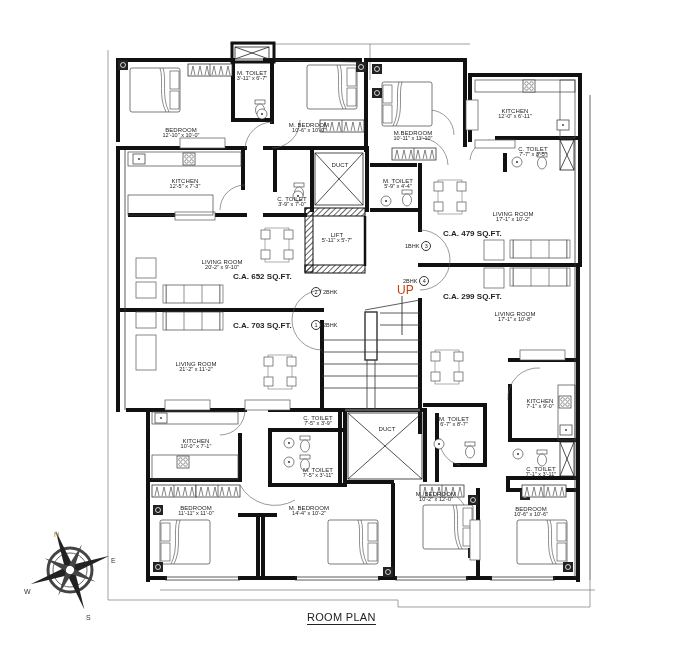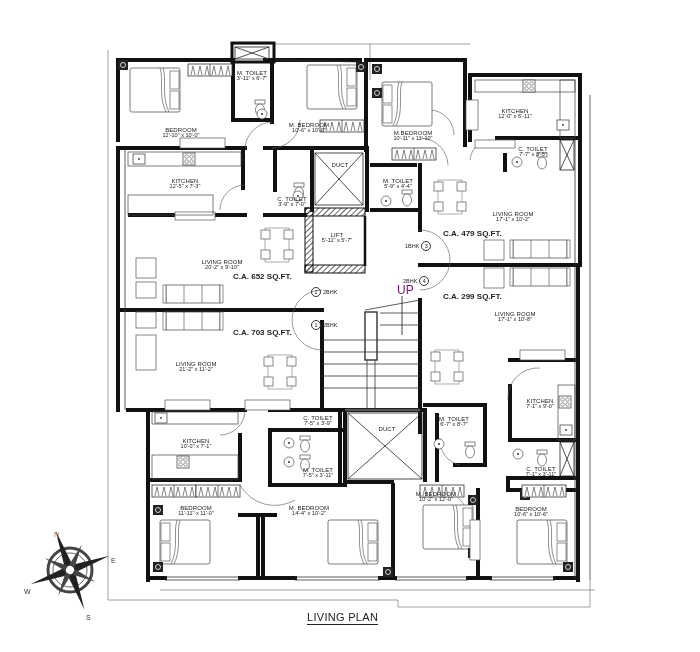--- a/index.html
+++ b/index.html
@@ -4,21 +4,21 @@
 <style>
   html, body { margin: 0; padding: 0; background: #ffffff; }
   body { width: 700px; height: 652px; position: relative; overflow: hidden; font-family: "Liberation Sans", sans-serif; }
   #plan { position: absolute; left: 0; top: 0; width: 700px; height: 652px; }
   .lbl { position: absolute; text-align: center; color: #222; line-height: 1.05; white-space: nowrap; transform: translateX(-50%); }
   .lbl .n { font-size: 6px; letter-spacing: 0.1px; display: block; }
   .lbl .d { font-size: 5.5px; display: block; }
   .ca { position: absolute; font-size: 8px; font-weight: bold; color: #222; white-space: nowrap; }
   .tag { position: absolute; font-size: 5.5px; color: #222; white-space: nowrap; display: flex; align-items: center; gap: 2px; }
   .tag .c { display: inline-block; width: 8px; height: 8px; border: 0.8px solid #333; border-radius: 50%; font-size: 5.5px; text-align: center; line-height: 8px; }
-  .up { position: absolute; font-size: 12px; color: #701a75; }
+  .up { position: absolute; font-size: 12px; color: #c2410c; }
   .title { position: absolute; left: 307px; top: 611px; font-size: 11px; color: #222; border-bottom: 1px solid #222; padding-bottom: 1px; letter-spacing: 0.3px; }
   .compass-lbl { position: absolute; font-size: 7px; color: #333; }
   .compass-lbl.n { color: #a07030; }
 </style>
 </head>
 <body>
 
 <svg id="plan" viewBox="0 0 700 652" xmlns="http://www.w3.org/2000/svg">
   <defs>
     <pattern id="hatch" width="4" height="4" patternUnits="userSpaceOnUse" patternTransform="rotate(45)">
@@ -438,21 +438,21 @@
 <div class="lbl" style="left:436px;top:491px;">
     <span class="n">M. BEDROOM</span>
     <span class="d">10'-2" x 12'-0"</span>
   </div>
 <div class="lbl" style="left:531px;top:506px;">
     <span class="n">BEDROOM</span>
     <span class="d">10'-6" x 10'-6"</span>
   </div>
 
 <div class="ca" style="left:233px;top:272px;">C.A. 652 SQ.FT.</div>
-<div class="ca" style="left:233px;top:328px;">C.A. 703 SQ.FT.</div>
+<div class="ca" style="left:233px;top:321px;">C.A. 703 SQ.FT.</div>
 <div class="ca" style="left:443px;top:229px;text-align:right;">C.A. 479 SQ.FT.</div>
 <div class="ca" style="left:443px;top:292px;">C.A. 299 SQ.FT.</div>
 
 <div class="tag" style="left:311px;top:287px;">
     <span class="c">2</span>
     <span>2BHK</span>
   </div>
 <div class="tag" style="left:311px;top:320px;">
     <span class="c">1</span>
     <span>2BHK</span>
@@ -466,13 +466,13 @@
     <span class="c">4</span>
   </div>
 
 <div class="up" style="left:397px;top:283px;">UP</div>
 
 <div class="compass-lbl n" style="left:54px;top:531px;">N</div>
 <div class="compass-lbl" style="left:111px;top:557px;">E</div>
 <div class="compass-lbl" style="left:86px;top:614px;">S</div>
 <div class="compass-lbl" style="left:24px;top:588px;">W</div>
 
-<div class="title">LIVING PLAN</div>
+<div class="title">ROOM PLAN</div>
 
 </body></html>

